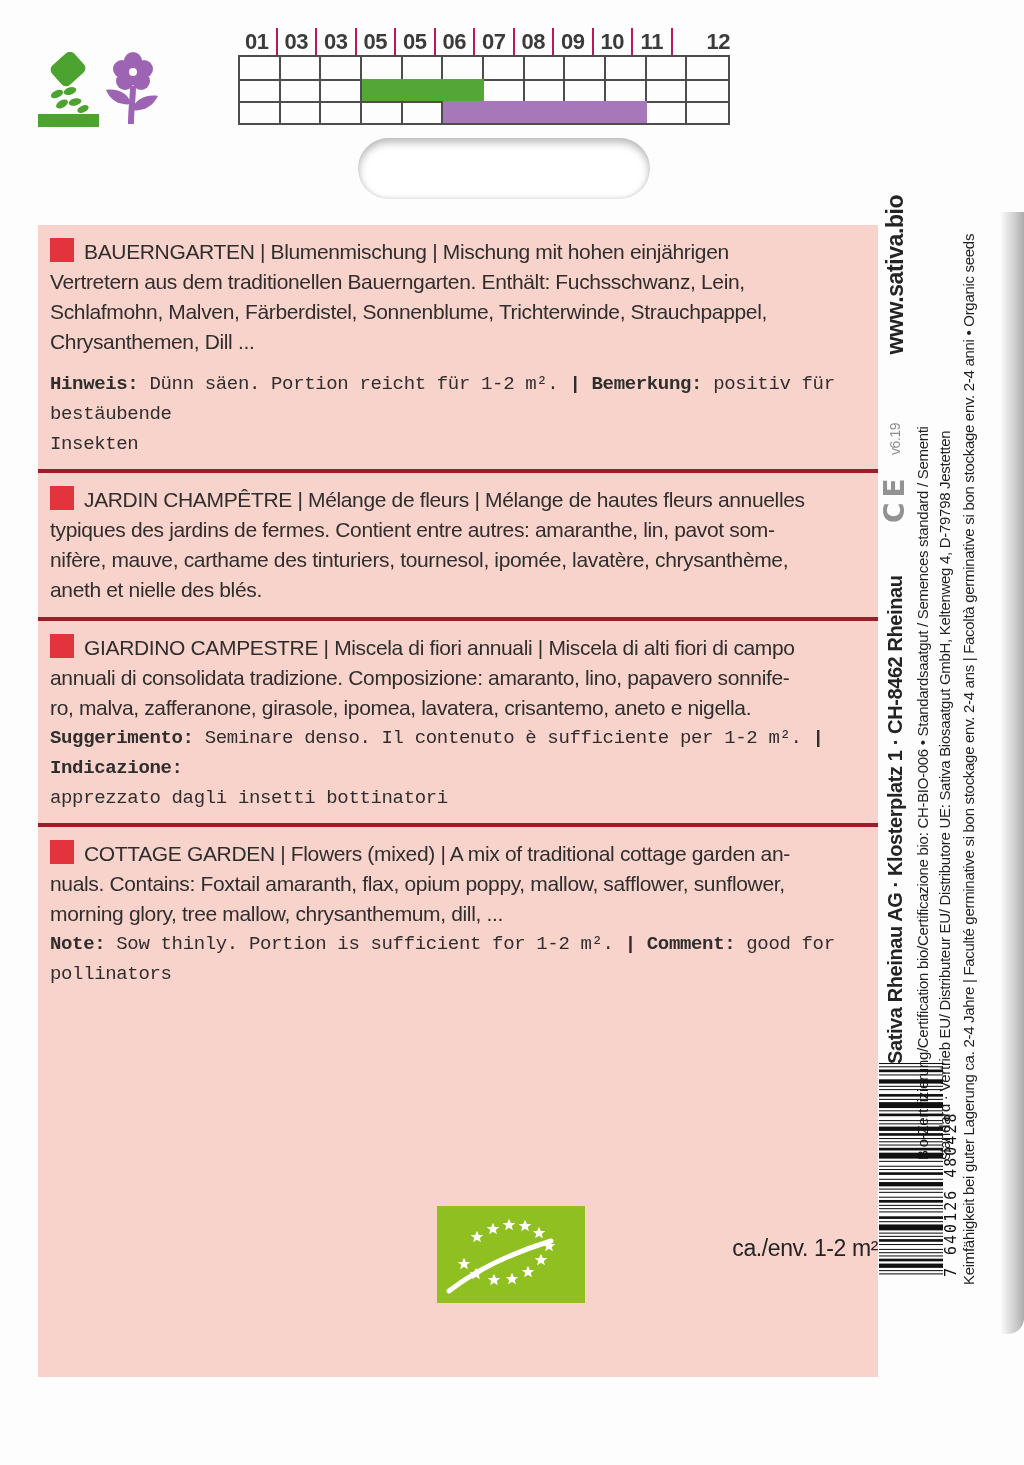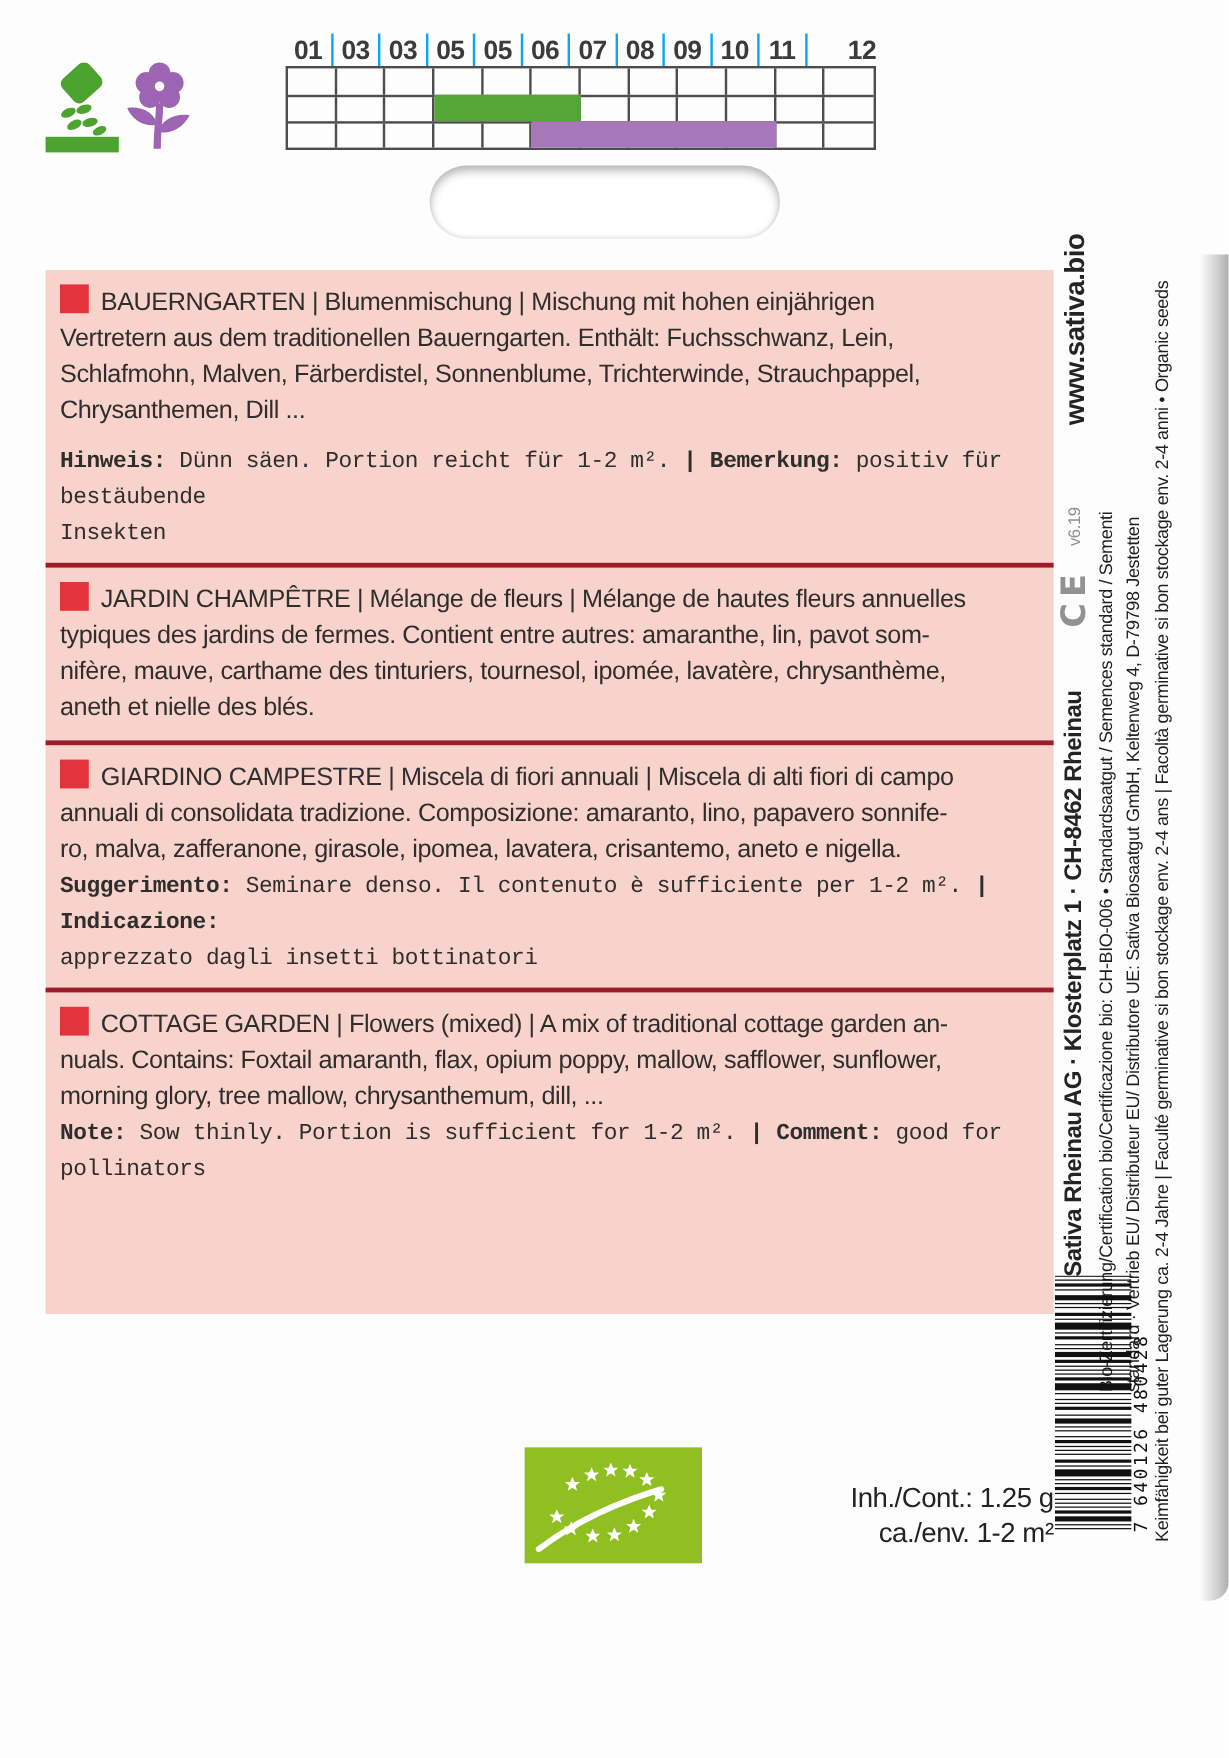--- a/index.html
+++ b/index.html
@@ -4,40 +4,40 @@
 <style>
   html,body{margin:0;padding:0;background:#ffffff;}
   #packet{position:relative;width:1024px;height:1465px;background:#fdfdfd;overflow:hidden;
           font-family:"Liberation Sans",sans-serif;color:#2f2e2d;}
 
   
   #calendar{position:absolute;left:238px;top:28px;width:492px;}
   .cal-head{display:grid;grid-template-columns:repeat(12,1fr);height:27px;}
   .cal-head .hc{display:flex;align-items:center;justify-content:center;
                 font-size:22px;font-weight:600;color:#3b3b3b;letter-spacing:-0.5px;
-                border-right:2px solid #0ea5e9;}
+                border-right:2px solid #be185d;}
   .cal-head .hc:last-child{border-right:none;margin-left:34px;}
   .cal-grid{position:relative;border:2px solid #4d4d4d;height:66px;}
   .cal-row{display:grid;grid-template-columns:repeat(12,1fr);height:22px;box-sizing:border-box;}
   .cal-row + .cal-row{border-top:2px solid #4d4d4d;}
   .cal-row .gc{border-right:2px solid #4d4d4d;box-sizing:border-box;}
   .cal-row .gc:last-child{border-right:none;}
   .cal-bar{position:absolute;height:22px;z-index:2;}
 
   
   .picto{position:absolute;}
 
   
   #euro-slot{position:absolute;left:358px;top:138px;width:292px;height:61px;border-radius:31px;
              background:#ffffff;
              box-shadow:inset 0 4px 8px rgba(0,0,0,0.30), inset 0 -2px 3px rgba(0,0,0,0.06),
                         0 1px 2px rgba(255,255,255,0.8);}
 
   
-  #pinkbox{position:absolute;left:38px;top:225px;width:840px;height:870px;background:#f8d3cc;
+  #pinkbox{position:absolute;left:38px;top:225px;width:840px;height:1152px;background:#f8d3cc;
            box-sizing:border-box;padding:12px 12px 0 12px;}
   .para{white-space:pre-line;font-size:21px;line-height:30px;letter-spacing:-0.35px;margin:0;}
   .para .b,.note .b{font-weight:bold;}
   .note{white-space:pre-line;font-size:19px;line-height:30px;letter-spacing:-0.35px;margin:0;font-family:Liberation Mono, monospace;}
   .gap-after{margin-bottom:12px;}
   .redsq{display:inline-block;width:24px;height:24px;background:#e3333d;
          vertical-align:-3px;margin-right:10px;}
   .divider{height:4px;background:#9e1b29;margin:10px -12px 12px -12px;}
 
   
@@ -286,18 +286,17 @@
     <use href="#star" transform="translate(112,40) scale(1.05)"></use>
     <use href="#star" transform="translate(27,58) scale(1.05)"></use>
     <use href="#star" transform="translate(39,68) scale(1.05)"></use>
     <use href="#star" transform="translate(57,74) scale(1.05)"></use>
     <use href="#star" transform="translate(75,73) scale(1.05)"></use>
     <use href="#star" transform="translate(91,66) scale(1.05)"></use>
     <use href="#star" transform="translate(104,54) scale(1.05)"></use>
   </svg>
 
   <div id="content-block">
-    <div>Inh./Cont.:  1.25 g</div>
     <div>ca./env. 1-2 m²</div>
   </div>
 
   <div id="edge-shadow"></div>
 </div>
 
 </body></html>

